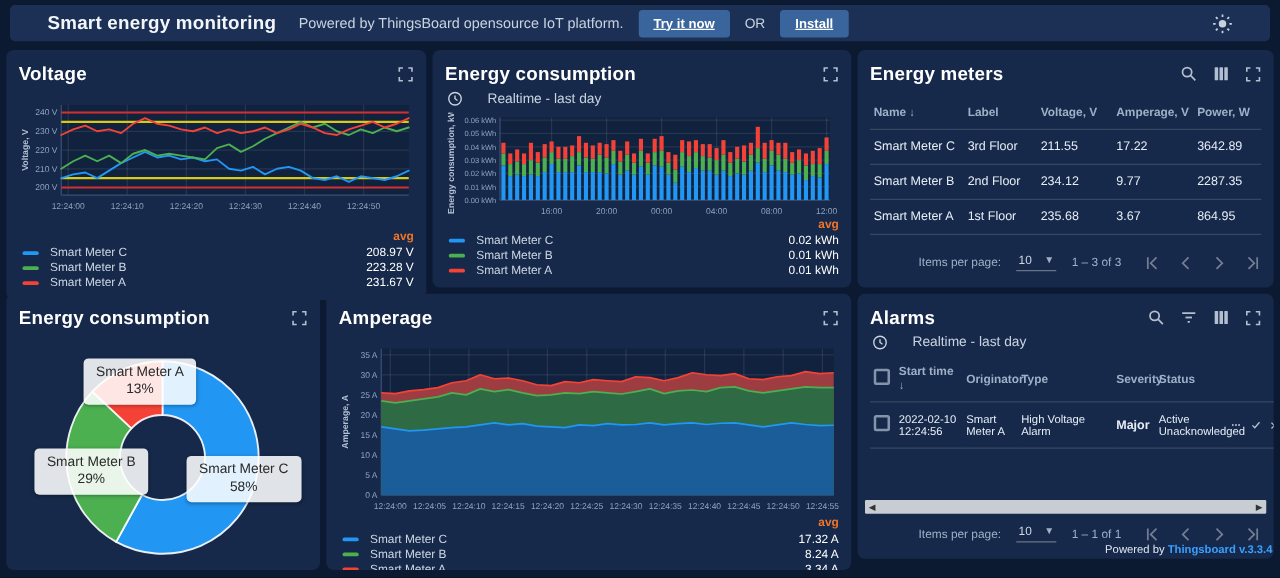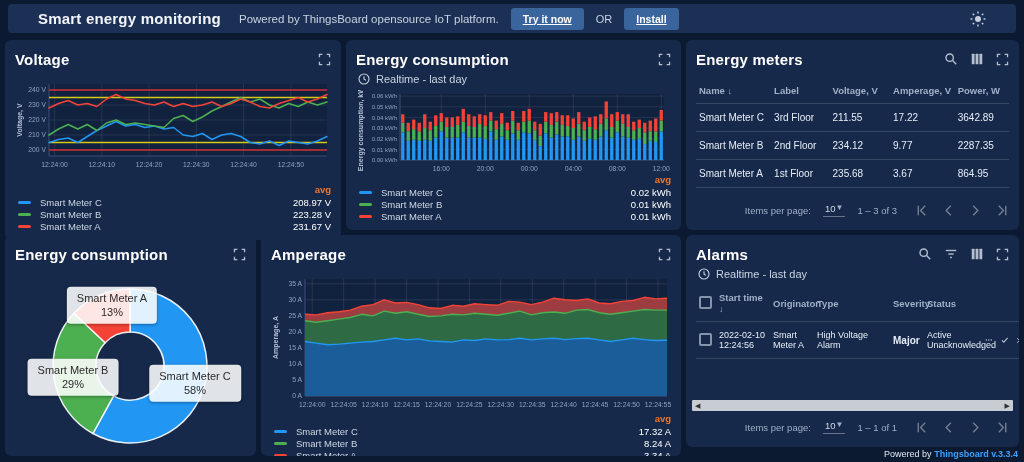--- a/index.html
+++ b/index.html
@@ -31,21 +31,21 @@
   #w-voltage      { left:5px;   top:40px;  width:336px; height:200px; }
   #w-energy-bars  { left:346px; top:40px;  width:335px; height:190px; }
   #w-energy-meters{ left:686px; top:40px;  width:333px; height:190px; }
   #w-donut        { left:5px;   top:235px; width:251px; height:221px; }
   #w-amperage     { left:261px; top:235px; width:420px; height:221px; }
   #w-alarms       { left:686px; top:235px; width:333px; height:212px; }
   .w-head { display:flex; align-items:center; height:22px; flex:none; }
   .w-title { font-size:15px; font-weight:700; color:#fff; letter-spacing:.2px; }
   .w-icons { margin-left:auto; display:flex; align-items:center; gap:12px; }
   .icon-btn { cursor:pointer; opacity:.85; }
-  .w-sub { display:flex; align-items:center; gap:6px; font-size:11px; color:#c9d4e2; height:18px; flex:none; margin-left:2px; }
+  .w-sub { display:flex; align-items:center; gap:20px; font-size:11px; color:#c9d4e2; height:18px; flex:none; margin-left:2px; }
   
   .legend { margin-top:auto; font-size:9.5px; color:#cdd7e4; flex:none; }
   .legend-hdr { text-align:right; color:#f0762a; font-weight:700; height:12px; }
   .legend-row { display:flex; align-items:center; height:12px; cursor:pointer; }
   .sw { width:13px; height:3px; border-radius:2px; margin:0 9px 0 3px; flex:none; }
   .lname { flex:1; }
   .lval { color:#fff; }
   
   .dtable { width:100%; border-collapse:collapse; table-layout:fixed; }
   .dtable th {
@@ -55,21 +55,21 @@
   .dtable td {
     font-size:10px; color:#e6edf5; padding:8px 3px;
     border-bottom:1px solid rgba(255,255,255,.14);
   }
   .sort-arrow { font-size:9px; color:#9fb0c7; }
   
   .pager {
     margin-top:auto; flex:none; height:24px; display:flex; align-items:center;
     justify-content:flex-end; gap:12px; font-size:9.5px; color:#9fb0c7;
   }
-  .psel { display:inline-flex; align-items:flex-start; border-bottom:1px solid rgba(255,255,255,.35); padding:0 2px 2px; color:#cfd8e4; cursor:pointer; }
+  .psel { display:inline-flex; align-items:flex-start; gap:10px; border-bottom:1px solid rgba(255,255,255,.35); padding:0 2px 2px; color:#cfd8e4; cursor:pointer; }
   .caret { font-size:8px; color:#9fb0c7; }
   .pager-icons { display:flex; gap:14px; margin-left:6px; }
   .pager-icons svg { cursor:pointer; }
   
   .alarm-sev { font-weight:700; }
   .alarm-actions { display:flex; gap:8px; align-items:center; color:#b9c4d4; }
   .checkbox { display:inline-block; width:13px; height:13px; border:2px solid #8494ab; border-radius:2px; cursor:pointer; }
   .scrollbar {
     flex:none; height:11px; background:#c8cdd4; border-radius:1px; margin:2px -4px 4px;
     display:flex; align-items:center; justify-content:space-between; padding:0 3px;
@@ -79,21 +79,21 @@
   .donut-wrap { position:relative; flex:1; }
   .chip {
     position:absolute; transform:translate(-50%,-50%);
     background:rgba(255,255,255,.87); color:#2a2a2a; border-radius:4px;
     padding:4px 10px; text-align:center; font-size:11px; line-height:1.3;
     box-shadow:0 1px 3px rgba(0,0,0,.3); white-space:nowrap;
   }
   .chart-svg { flex:none; }
   
   .powered {
-    position:absolute; right:6px; top:449px; font-size:9px; color:#dfe7f1;
+    position:absolute; right:6px; top:434px; font-size:9px; color:#dfe7f1;
   }
   .powered a { color:#3aa0ff; font-weight:700; text-decoration:none; cursor:pointer; }
 </style>
 </head>
 <body>
 
 <div class="stage">
 
   <div class="topbar">
     <span class="tb-title">Smart energy monitoring</span>

